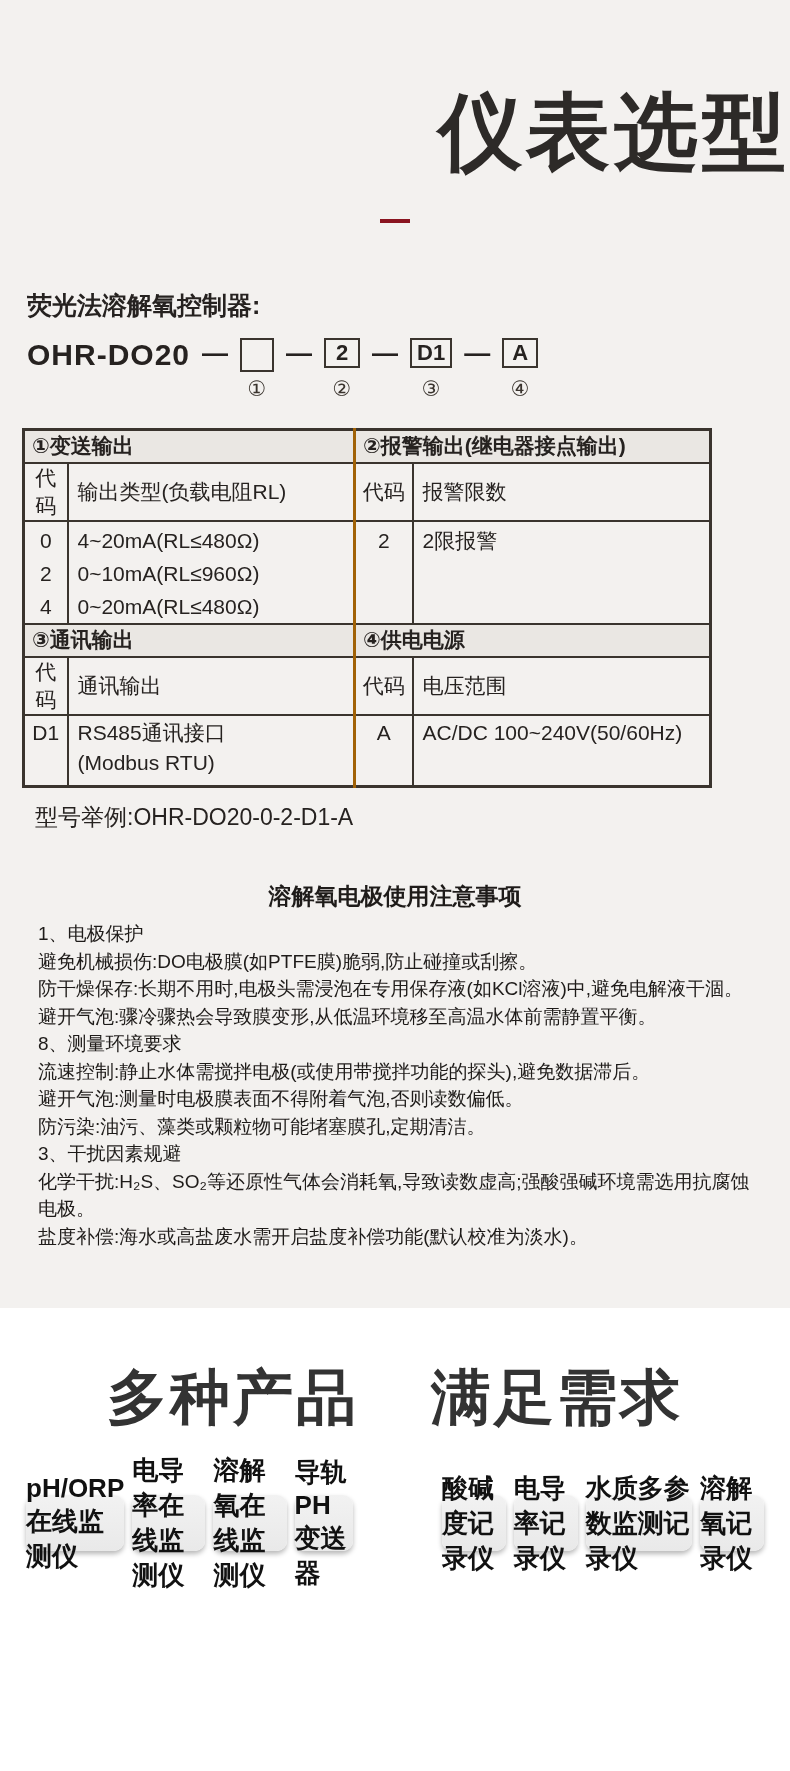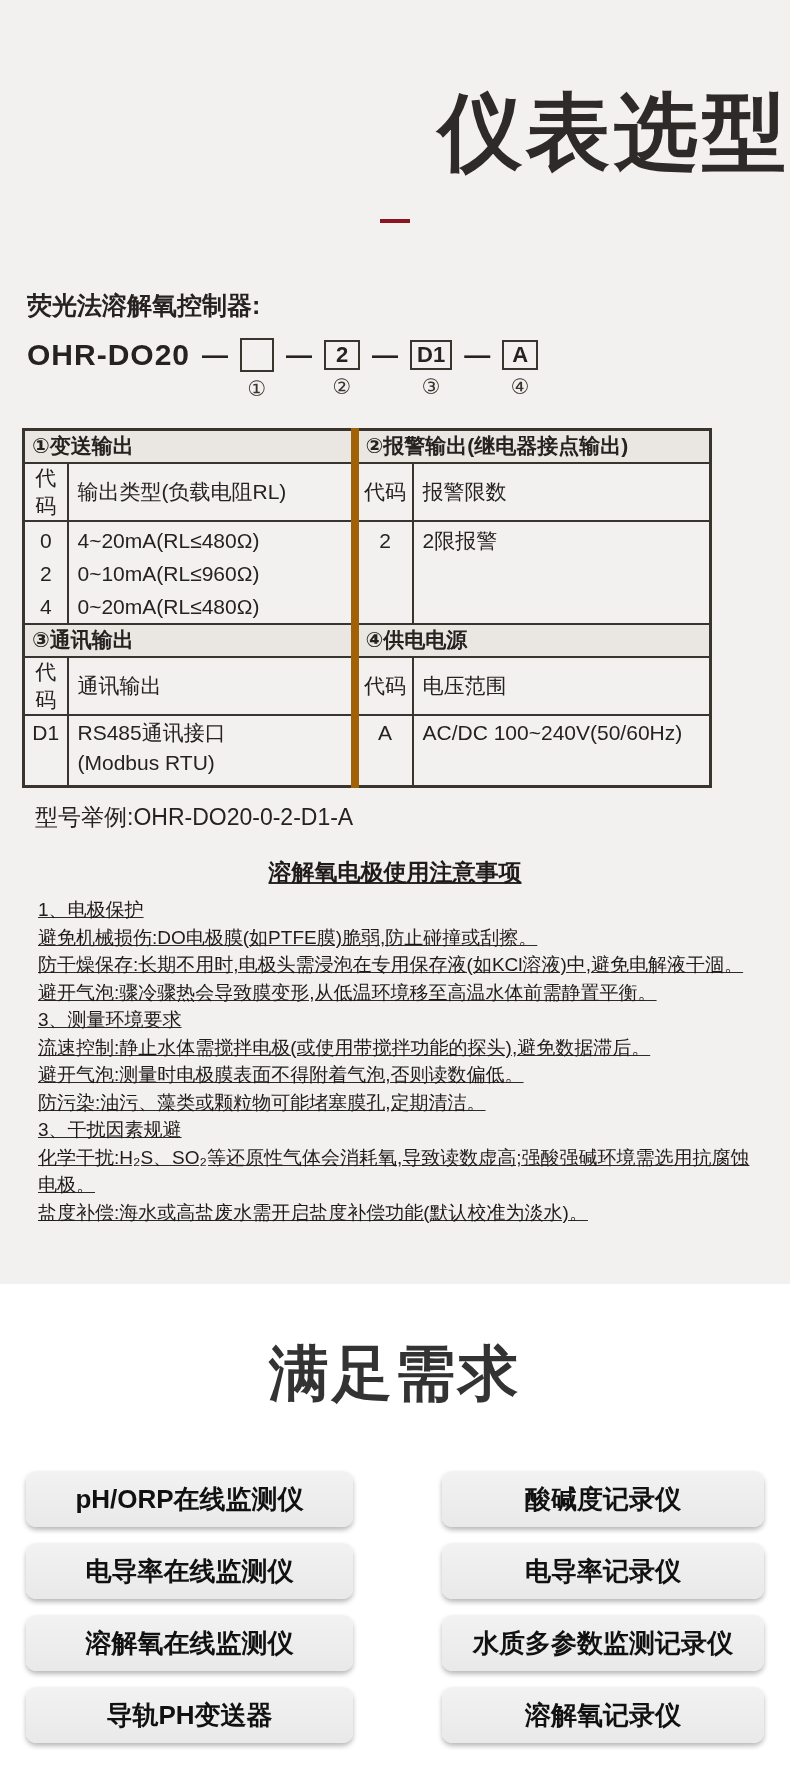--- a/index.html
+++ b/index.html
@@ -33,21 +33,20 @@
   .subtitle {
     margin:66px 0 16px 27px;
     font-size:25px;
     font-weight:700;
     color:#262220;
   }
 
   
   .model-row {
     display:flex;
-    align-items:center;
     margin:0 8px 56px 27px;
     gap:12px;
   }
   .model-prefix {
     font-size:30px;
     font-weight:700;
     letter-spacing:1px;
     color:#262220;
   }
   .model-dash { font-size:26px; font-weight:700; color:#262220; }
@@ -79,21 +78,21 @@
     width:690px;
     table-layout:fixed;
     border:3px solid #3a342e;
   }
   table.sel td {
     border:2px solid #3a342e;
     font-size:21px;
     color:#262220;
     vertical-align:middle;
   }
-  table.sel td.mid { border-left:8px solid #a16207; }
+  table.sel td.mid { border-left:3px solid #a16207; }
   tr.sec td {
     background:#eae7e3;
     font-weight:700;
     height:33px;
     padding-left:7px;
   }
   tr.hdr td { height:33px; }
   td.c { text-align:center; }
   td.desc-cell { padding-left:9px; }
   tr.body td { vertical-align:top; padding-top:2px; }
@@ -102,21 +101,21 @@
   tr.body2 td { height:72px; }
   tr.body2 .ln2 { line-height:30px; }
 
   .model-example {
     margin:14px 0 0 35px;
     font-size:23px;
     color:#262220;
   }
 
   
-  .notes { margin-top:24px;text-decoration:underline; }
+  .notes { margin-top:48px; }
   .notes-title {
     text-align:center;
     font-size:23px;
     font-weight:700;
     color:#1e1b19;
     margin-bottom:8px;
   }
   .note-line {
     margin:0 30px 0 38px;
     font-size:19px;
@@ -136,22 +135,22 @@
     letter-spacing:3px;
     margin-bottom:56px;
   }
   .btn-grid {
     display:flex;
     justify-content:space-between;
     padding:0 26px 0 26px;
   }
   .btn-col {
     display:flex;
-    flex-direction:column;
-    gap:16px;
+    flex-direction:row;
+    gap:8px;
   }
   .btn-col.left  { width:327px; }
   .btn-col.right { width:322px; }
   .product-button {
     height:56px;
     border-radius:10px;
     background:linear-gradient(#f2f2f2,#e9e9e9);
     box-shadow:0 3px 5px rgba(0,0,0,0.28);
     display:flex; align-items:center; justify-content:center;
     font-size:26px;
@@ -261,32 +260,33 @@
       </table>
 
     <div class="model-example">型号举例:OHR-DO20-0-2-D1-A</div>
 
     <div class="notes">
       <div class="notes-title">溶解氧电极使用注意事项</div>
       <div class="note-line">1、电极保护</div>
       <div class="note-line">避免机械损伤:DO电极膜(如PTFE膜)脆弱,防止碰撞或刮擦。</div>
       <div class="note-line">防干燥保存:长期不用时,电极头需浸泡在专用保存液(如KCl溶液)中,避免电解液干涸。</div>
       <div class="note-line">避开气泡:骤冷骤热会导致膜变形,从低温环境移至高温水体前需静置平衡。</div>
-      <div class="note-line">3、测量环境要求</div>
+      <div class="note-line">8、测量环境要求</div>
       <div class="note-line">流速控制:静止水体需搅拌电极(或使用带搅拌功能的探头),避免数据滞后。</div>
       <div class="note-line">避开气泡:测量时电极膜表面不得附着气泡,否则读数偏低。</div>
       <div class="note-line">防污染:油污、藻类或颗粒物可能堵塞膜孔,定期清洁。</div>
       <div class="note-line">3、干扰因素规避</div>
       <div class="note-line">化学干扰:H₂S、SO₂等还原性气体会消耗氧,导致读数虚高;强酸强碱环境需选用抗腐蚀电极。</div>
       <div class="note-line">盐度补偿:海水或高盐废水需开启盐度补偿功能(默认校准为淡水)。</div>
     </div>
   </div>
 
   <div class="products">
     <div class="products-heading">
+      <span>多种产品</span>
       <span>满足需求</span>
     </div>
 
     <div class="btn-grid">
       <div class="btn-col left">
         <div class="product-button">pH/ORP在线监测仪</div>
         <div class="product-button">电导率在线监测仪</div>
         <div class="product-button">溶解氧在线监测仪</div>
         <div class="product-button">导轨PH变送器</div>
 

